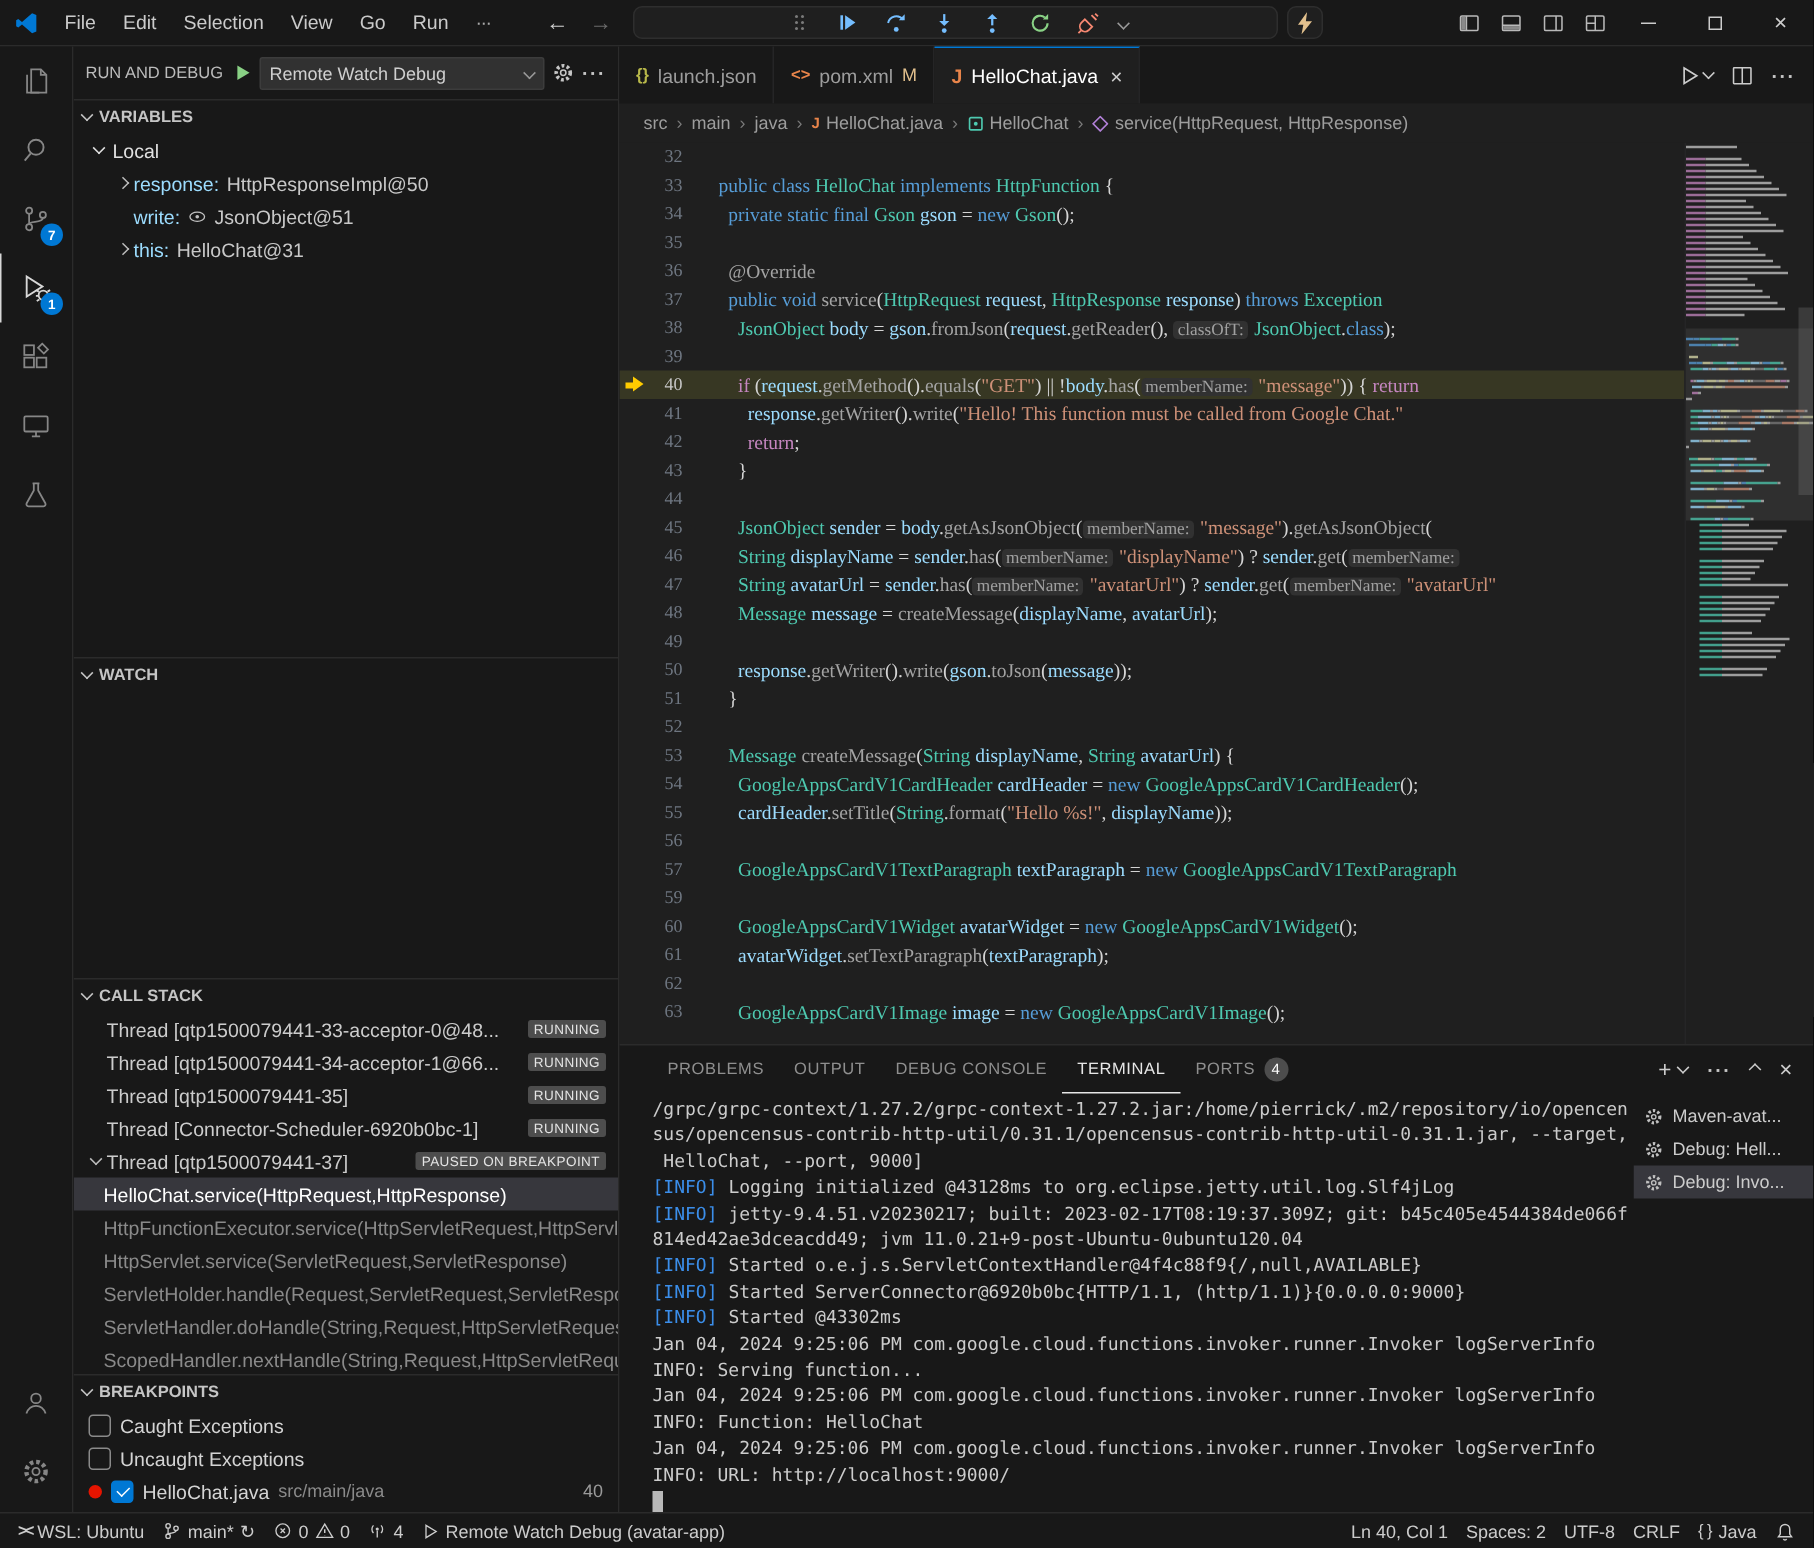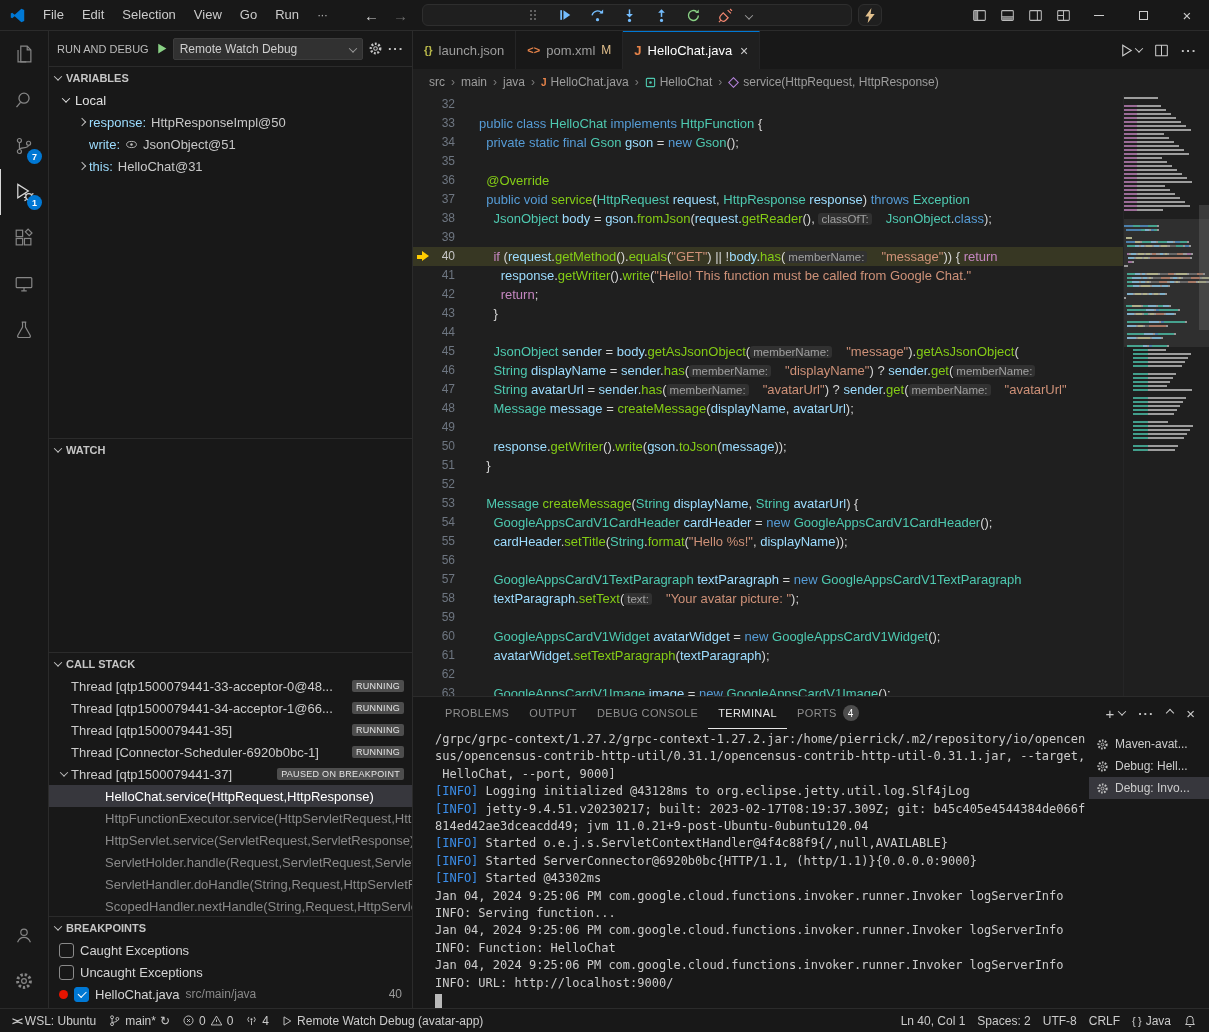--- a/index.html
+++ b/index.html
@@ -62,21 +62,21 @@
   .tree-row{height:22px;display:flex;align-items:center;white-space:nowrap;overflow:hidden;font-size:13px}
   .scope-row{padding-left:14px;gap:6px;color:#e0e0e0}
   .var-row{padding-left:26px}
   .twist{width:14px;display:flex;justify-content:center;color:#bdbdbd;flex:0 0 14px}
   .var-name{color:#9cdcfe;margin-right:5px}
   .var-eye{color:#c0c0c0;margin-right:5px;display:flex}
   .var-val{color:#c8c8c8}
   .cs-thread{padding-left:8px}
   .cs-label{flex:1;overflow:hidden;color:#cccccc}
   .cs-badge{flex:0 0 auto;background:#4d4d4d;color:#e4e4e4;font-size:9px;padding:1px 4px;border-radius:2px;margin:0 8px;letter-spacing:.3px}
-  .cs-frame{padding-left:56px}
+  .cs-frame{padding-left:20px}
   .cs-frame.sel{background:#37373d}
   .cs-frame.sel .cs-label{color:#fff}
   .cs-frame.dim .cs-label{color:#8a8a8a}
   .bp-row{padding-left:10px;gap:6px}
   .bp-dot{width:9px;height:9px;border-radius:50%;background:#e51400;flex:0 0 9px}
   .cb{width:15px;height:15px;border:1px solid #8a8a8a;border-radius:3px;flex:0 0 15px;position:relative;background:transparent}
   .cb.checked{background:#0078d4;border-color:#0078d4}
   .cb.checked::after{content:'';position:absolute;left:3px;top:3.5px;width:7px;height:3.5px;border-left:1.6px solid #fff;border-bottom:1.6px solid #fff;transform:rotate(-45deg)}
   .bp-label{color:#d4d4d4}
   .bp-path{color:#8a8a8a;font-size:12px}
@@ -98,30 +98,30 @@
   .ta-ic{display:flex;align-items:center;gap:2px}
 
   .breadcrumbs{flex:0 0 26px;background:#1f1f1f;display:flex;align-items:center;padding-left:16px;gap:4px;font-size:12px;color:#9d9d9d;white-space:nowrap;overflow:hidden}
   .bc-sep{color:#7a7a7a;margin:0 2px}
   .bc-item{display:flex;align-items:center;gap:4px}
   .bc-ic-java{color:#e8844a;font-weight:bold;font-size:10px}
   .bc-ic{display:flex}
 
   .code-area{flex:1;display:flex;position:relative;background:#1f1f1f;overflow:hidden}
   .code-col{flex:1;overflow:hidden}
-  .cl{display:flex;height:19px;line-height:19px;font-family:Liberation Sans, sans-serif;font-size:13px;white-space:pre}
+  .cl{display:flex;height:19px;line-height:19px;font-family:Liberation Serif, serif;font-size:13px;white-space:pre}
   .cl .gut{flex:0 0 66px;text-align:right;padding-right:24px;color:#6e7681;font-size:12px;position:relative}
   .cl .ct{flex:1;overflow:hidden}
   .cl.cur{background:rgba(215,215,60,0.13)}
   .cl.cur .gut{color:#c6c6c6}
   .dbg-tail{position:absolute;left:4px;top:8px;width:5px;height:4px;background:#ffcc00}
   .dbg-arrow{position:absolute;left:9px;top:4px;width:0;height:0;border-left:7px solid #ffcc00;border-top:5.5px solid transparent;border-bottom:5.5px solid transparent}
-  .tk-k{color:#569cd6}.tk-c{color:#c586c0}.tk-t{color:#4ec9b0}.tk-f{color:#84cc16}
+  .tk-k{color:#569cd6}.tk-c{color:#c586c0}.tk-t{color:#4ec9b0}.tk-f{color:#a3a3a3}
   .tk-s{color:#ce9178}.tk-v{color:#9cdcfe}.tk-d{color:#d4d4d4}
-  .tk-i{color:#a0a0a0;background:#313131;border-radius:3px;padding:0 3px;font-size:11.5px;margin-right:14px}
+  .tk-i{color:#a0a0a0;background:#313131;border-radius:3px;padding:0 3px;font-size:11.5px;margin-right:4px}
 
   .minimap{flex:0 0 86px;position:relative;padding-top:2px;overflow:hidden;border-left:1px solid #252526}
   .mm-row{height:2px;margin-bottom:2px;white-space:nowrap;overflow:hidden;opacity:.75}
   .mm-row span{display:inline-block;height:2px;vertical-align:top}
   .mm-slider{position:absolute;left:0;right:0;top:124px;height:128px;background:rgba(121,121,121,0.18)}
   .sb-thumb{position:absolute;right:0;top:110px;width:10px;height:125px;background:rgba(121,121,121,0.3)}
 
   
   .panel{flex:0 0 312px;background:#181818;border-top:1px solid #2b2b2b;display:flex;flex-direction:column;min-height:0}
   .panel-top{flex:0 0 32px;display:flex;align-items:center;padding:0 14px 0 22px}
@@ -577,21 +577,20 @@
             <div class="cl"><div class="gut"><span>48</span></div><div class="ct"><span class="tk-d">    </span><span class="tk-t">Message </span><span class="tk-v">message </span><span class="tk-d">= </span><span class="tk-f">createMessage</span><span class="tk-d">(</span><span class="tk-v">displayName</span><span class="tk-d">, </span><span class="tk-v">avatarUrl</span><span class="tk-d">);</span></div></div>
             <div class="cl"><div class="gut"><span>49</span></div><div class="ct"></div></div>
             <div class="cl"><div class="gut"><span>50</span></div><div class="ct"><span class="tk-d">    </span><span class="tk-v">response</span><span class="tk-d">.</span><span class="tk-f">getWriter</span><span class="tk-d">().</span><span class="tk-f">write</span><span class="tk-d">(</span><span class="tk-v">gson</span><span class="tk-d">.</span><span class="tk-f">toJson</span><span class="tk-d">(</span><span class="tk-v">message</span><span class="tk-d">));</span></div></div>
             <div class="cl"><div class="gut"><span>51</span></div><div class="ct"><span class="tk-d">  }</span></div></div>
             <div class="cl"><div class="gut"><span>52</span></div><div class="ct"></div></div>
             <div class="cl"><div class="gut"><span>53</span></div><div class="ct"><span class="tk-d">  </span><span class="tk-t">Message </span><span class="tk-f">createMessage</span><span class="tk-d">(</span><span class="tk-t">String </span><span class="tk-v">displayName</span><span class="tk-d">, </span><span class="tk-t">String </span><span class="tk-v">avatarUrl</span><span class="tk-d">) {</span></div></div>
             <div class="cl"><div class="gut"><span>54</span></div><div class="ct"><span class="tk-d">    </span><span class="tk-t">GoogleAppsCardV1CardHeader </span><span class="tk-v">cardHeader </span><span class="tk-d">= </span><span class="tk-k">new </span><span class="tk-t">GoogleAppsCardV1CardHeader</span><span class="tk-d">();</span></div></div>
             <div class="cl"><div class="gut"><span>55</span></div><div class="ct"><span class="tk-d">    </span><span class="tk-v">cardHeader</span><span class="tk-d">.</span><span class="tk-f">setTitle</span><span class="tk-d">(</span><span class="tk-t">String</span><span class="tk-d">.</span><span class="tk-f">format</span><span class="tk-d">(</span><span class="tk-s">"Hello %s!"</span><span class="tk-d">, </span><span class="tk-v">displayName</span><span class="tk-d">));</span></div></div>
             <div class="cl"><div class="gut"><span>56</span></div><div class="ct"></div></div>
             <div class="cl"><div class="gut"><span>57</span></div><div class="ct"><span class="tk-d">    </span><span class="tk-t">GoogleAppsCardV1TextParagraph </span><span class="tk-v">textParagraph </span><span class="tk-d">= </span><span class="tk-k">new </span><span class="tk-t">GoogleAppsCardV1TextParagraph</span></div></div>
-            <div class="cl"><div class="gut"><span>58</span></div><div class="ct"><span class="tk-d">    </span><span class="tk-v">textParagraph</span><span class="tk-d">.</span><span class="tk-f">setText</span><span class="tk-d">(</span><span class="tk-i">text:</span><span class="tk-s">"Your avatar picture: "</span><span class="tk-d">);</span></div></div>
             <div class="cl"><div class="gut"><span>59</span></div><div class="ct"></div></div>
             <div class="cl"><div class="gut"><span>60</span></div><div class="ct"><span class="tk-d">    </span><span class="tk-t">GoogleAppsCardV1Widget </span><span class="tk-v">avatarWidget </span><span class="tk-d">= </span><span class="tk-k">new </span><span class="tk-t">GoogleAppsCardV1Widget</span><span class="tk-d">();</span></div></div>
             <div class="cl"><div class="gut"><span>61</span></div><div class="ct"><span class="tk-d">    </span><span class="tk-v">avatarWidget</span><span class="tk-d">.</span><span class="tk-f">setTextParagraph</span><span class="tk-d">(</span><span class="tk-v">textParagraph</span><span class="tk-d">);</span></div></div>
             <div class="cl"><div class="gut"><span>62</span></div><div class="ct"></div></div>
             <div class="cl"><div class="gut"><span>63</span></div><div class="ct"><span class="tk-d">    </span><span class="tk-t">GoogleAppsCardV1Image </span><span class="tk-v">image </span><span class="tk-d">= </span><span class="tk-k">new </span><span class="tk-t">GoogleAppsCardV1Image</span><span class="tk-d">();</span></div></div>
           </div>
         <div class="minimap" id="minimap">
           <div class="mm-slider"></div>
         <div class="mm-row"><span style="width: 34px; background: rgb(200, 200, 200);"></span></div>
             <div class="mm-row"></div>

